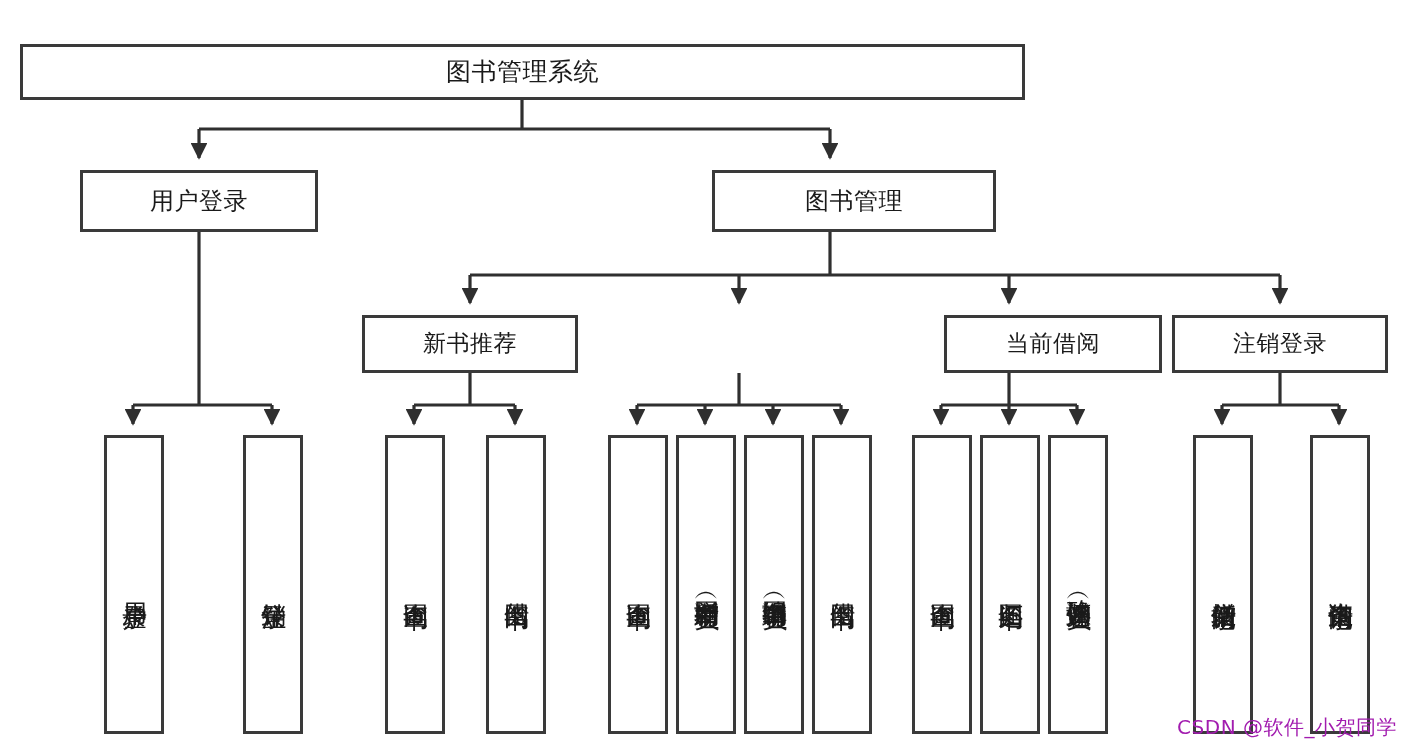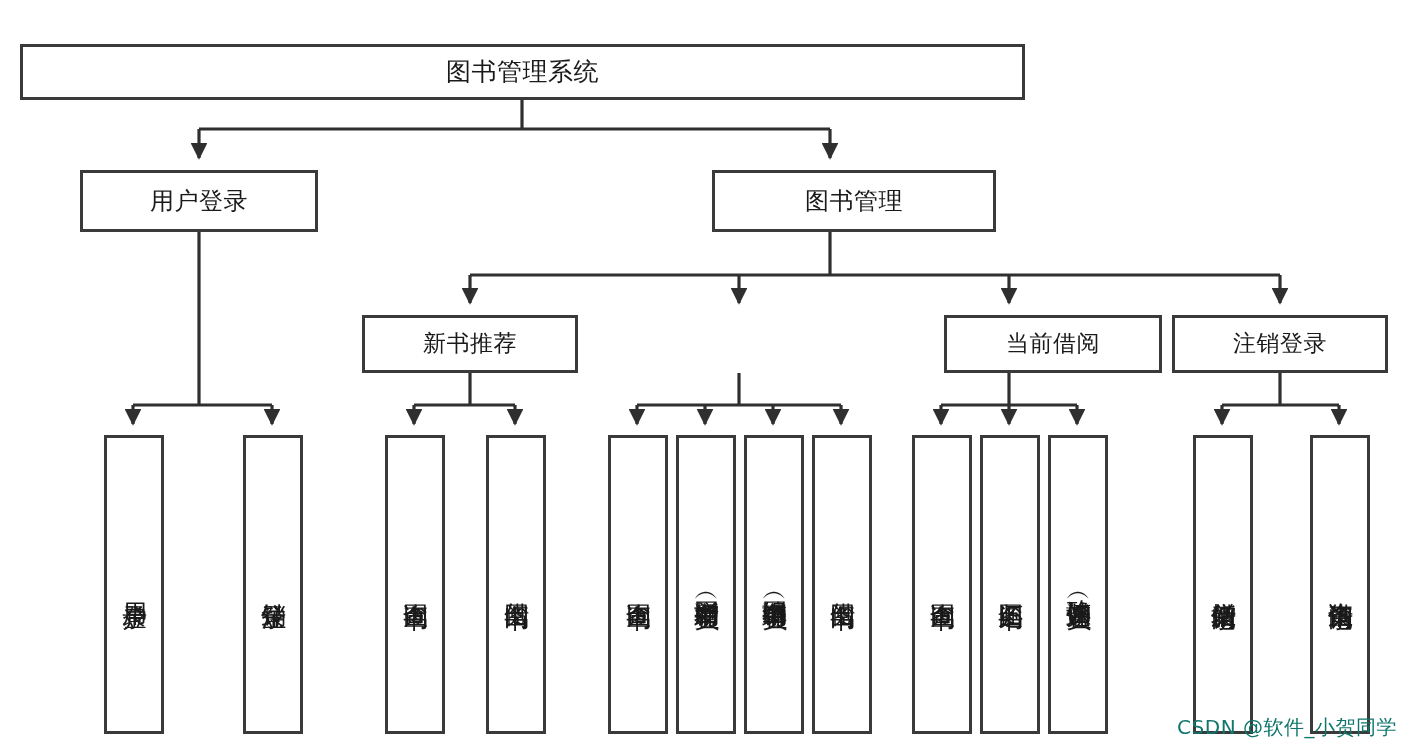--- a/index.html
+++ b/index.html
@@ -62,21 +62,21 @@
     font-size: 25px;
     line-height: 1.22;
     letter-spacing: 1px;
     white-space: nowrap;
   }
   #watermark {
     position: absolute;
     right: 8px;
     bottom: 6px;
     font-size: 20px;
-    color: #0f766e;
+    color: #a21caf;
     letter-spacing: 0.5px;
     z-index: 3;
     white-space: nowrap;
   }
 </style>
 </head>
 <body>
 
 <div id="stage">
 

